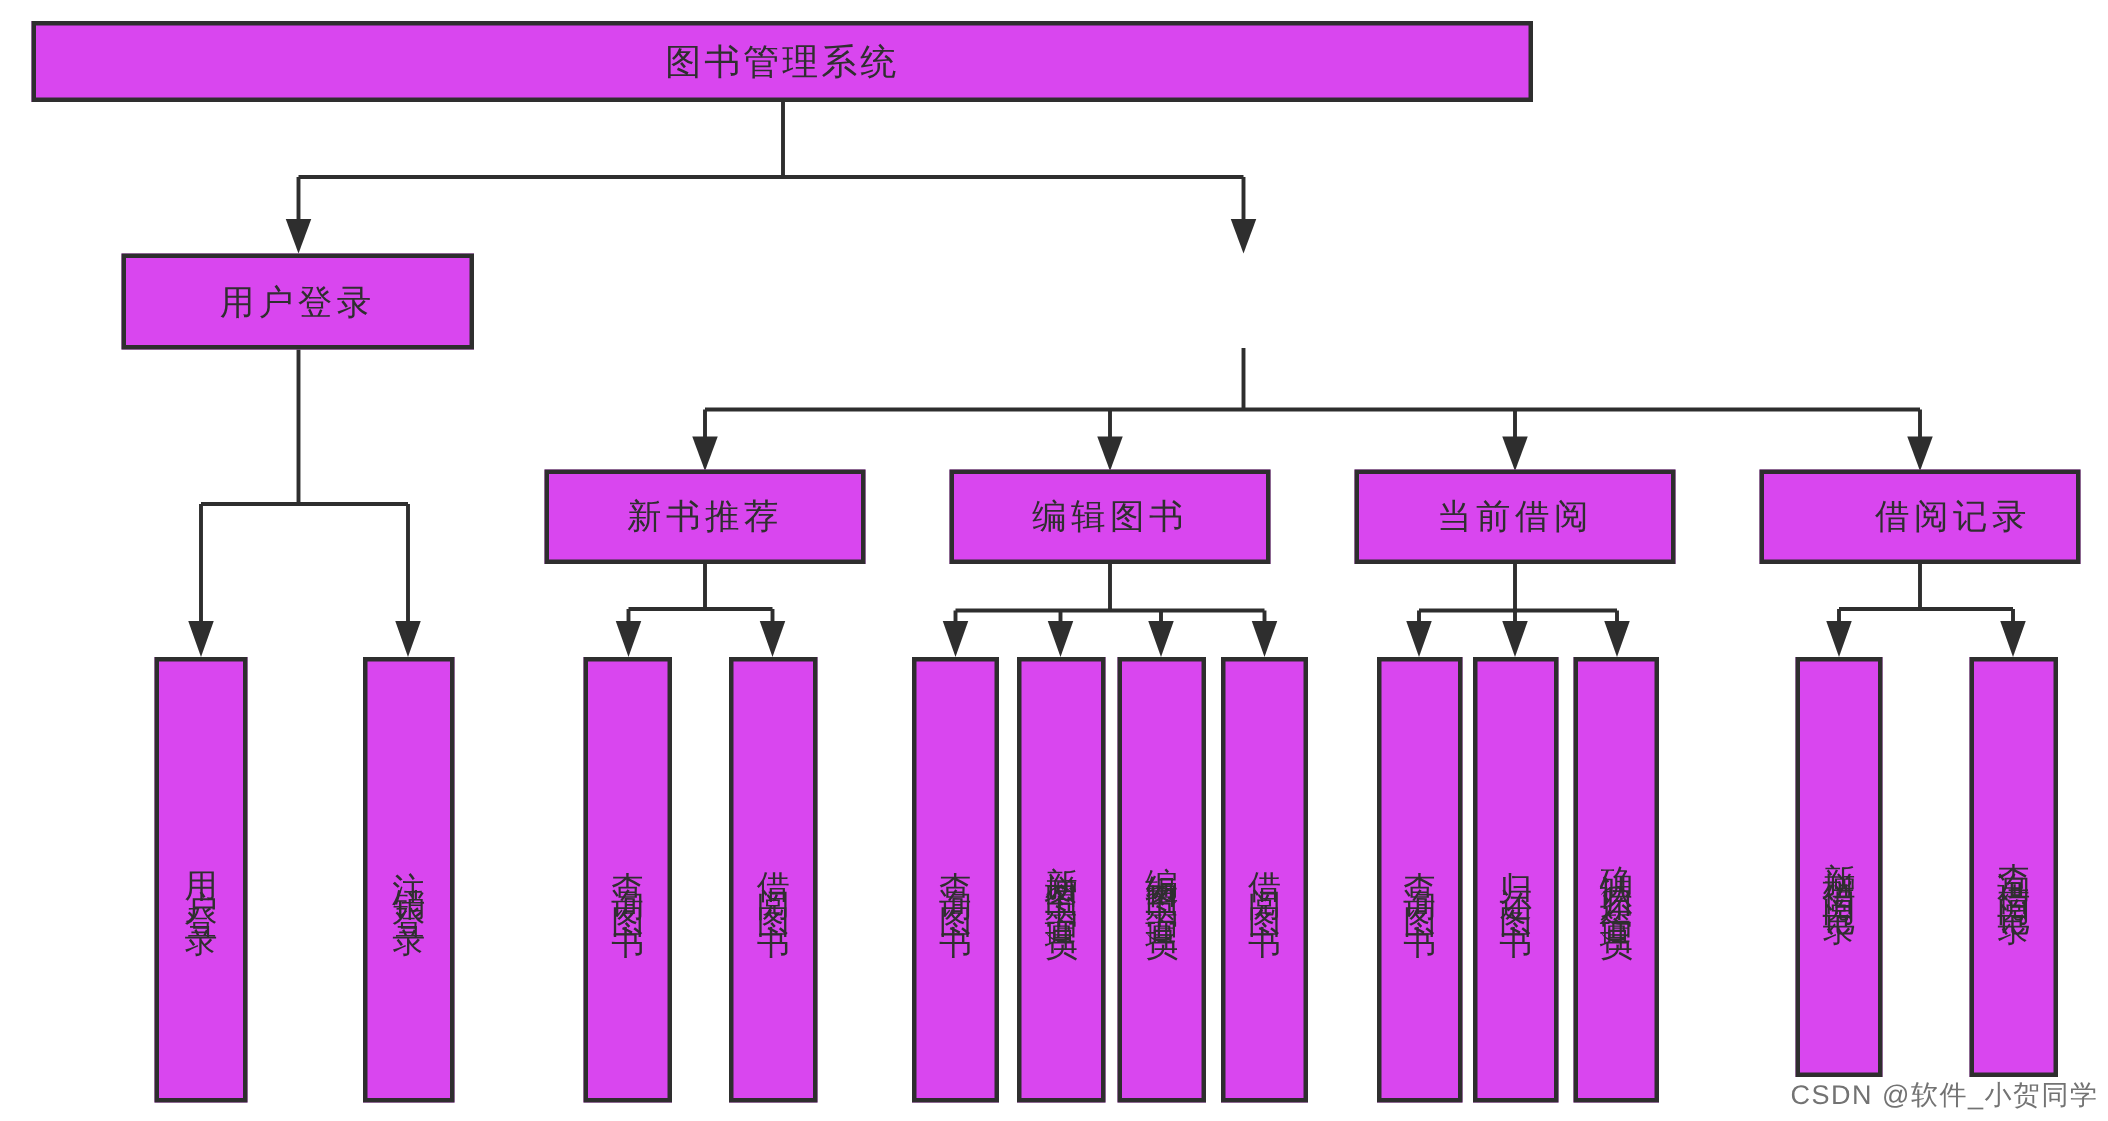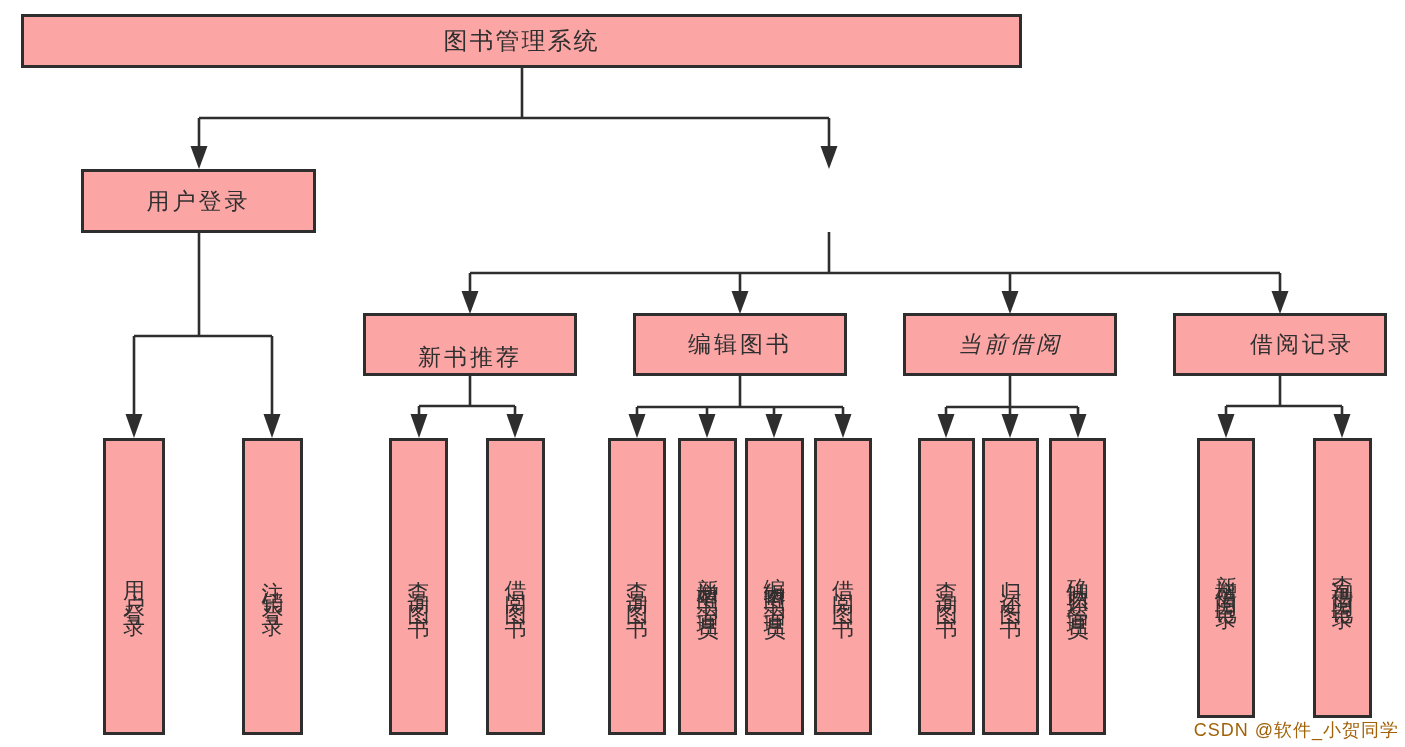--- a/index.html
+++ b/index.html
@@ -15,21 +15,21 @@
   #connectors {
     position: absolute;
     left: 0; top: 0;
     width: 1405px; height: 747px;
     pointer-events: none;
   }
   .node {
     position: absolute;
     box-sizing: border-box;
     border: 3px solid #2e2e2e;
-    background: #fca5a5;
+    background: #d946ef;
     display: flex;
     align-items: center;
     justify-content: center;
     text-align: center;
     color: #2f2f2f;
   }
   .node.h span {
     font-size: 23px;
     letter-spacing: 3px;
     white-space: nowrap;
@@ -43,21 +43,21 @@
   }
   .node.v.short span { letter-spacing: 12px; }
   .node.v.mid   span { letter-spacing: 7px; }
   .node.v.long  span { letter-spacing: 6px; }
   #watermark {
     position: absolute;
     right: 6px;
     bottom: 5px;
     font-size: 18px;
     letter-spacing: 1px;
-    color: #a16207;
+    color: #737373;
     white-space: nowrap;
   }
 </style>
 </head>
 <body>
 
 <div id="stage">
 
   <svg id="connectors" viewBox="0 0 1405 747" xmlns="http://www.w3.org/2000/svg">
     <g stroke="#2e2e2e" stroke-width="2.6" fill="none">
@@ -103,27 +103,27 @@
   </svg>
 
   <div class="node h root" style="left:21px; top:14px; width:1001px; height:54px;">
     <span>图书管理系统</span>
   </div>
 
   <div class="node h" style="left:81px; top:169px; width:235px; height:64px;">
     <span>用户登录</span>
   </div>
 
-  <div class="node h" style="left:363px; top:313px; width:214px; height:63px;align-items:flex-end;">
+  <div class="node h" style="left:363px; top:313px; width:214px; height:63px;">
     <span>新书推荐</span>
   </div>
   <div class="node h" style="left:633px; top:313px; width:214px; height:63px;">
     <span>编辑图书</span>
   </div>
-  <div class="node h" style="left:903px; top:313px; width:214px; height:63px;font-style:italic;">
+  <div class="node h" style="left:903px; top:313px; width:214px; height:63px;">
     <span>当前借阅</span>
   </div>
   <div class="node h" style="left:1173px; top:313px; width:214px; height:63px;padding-left:44px;">
     <span>借阅记录</span>
   </div>
 
   <div class="node v short" style="left:103px; top:438px; width:62px; height:297px;">
     <span>用户登录</span>
   </div>
   <div class="node v short" style="left:242px; top:438px; width:61px; height:297px;">

